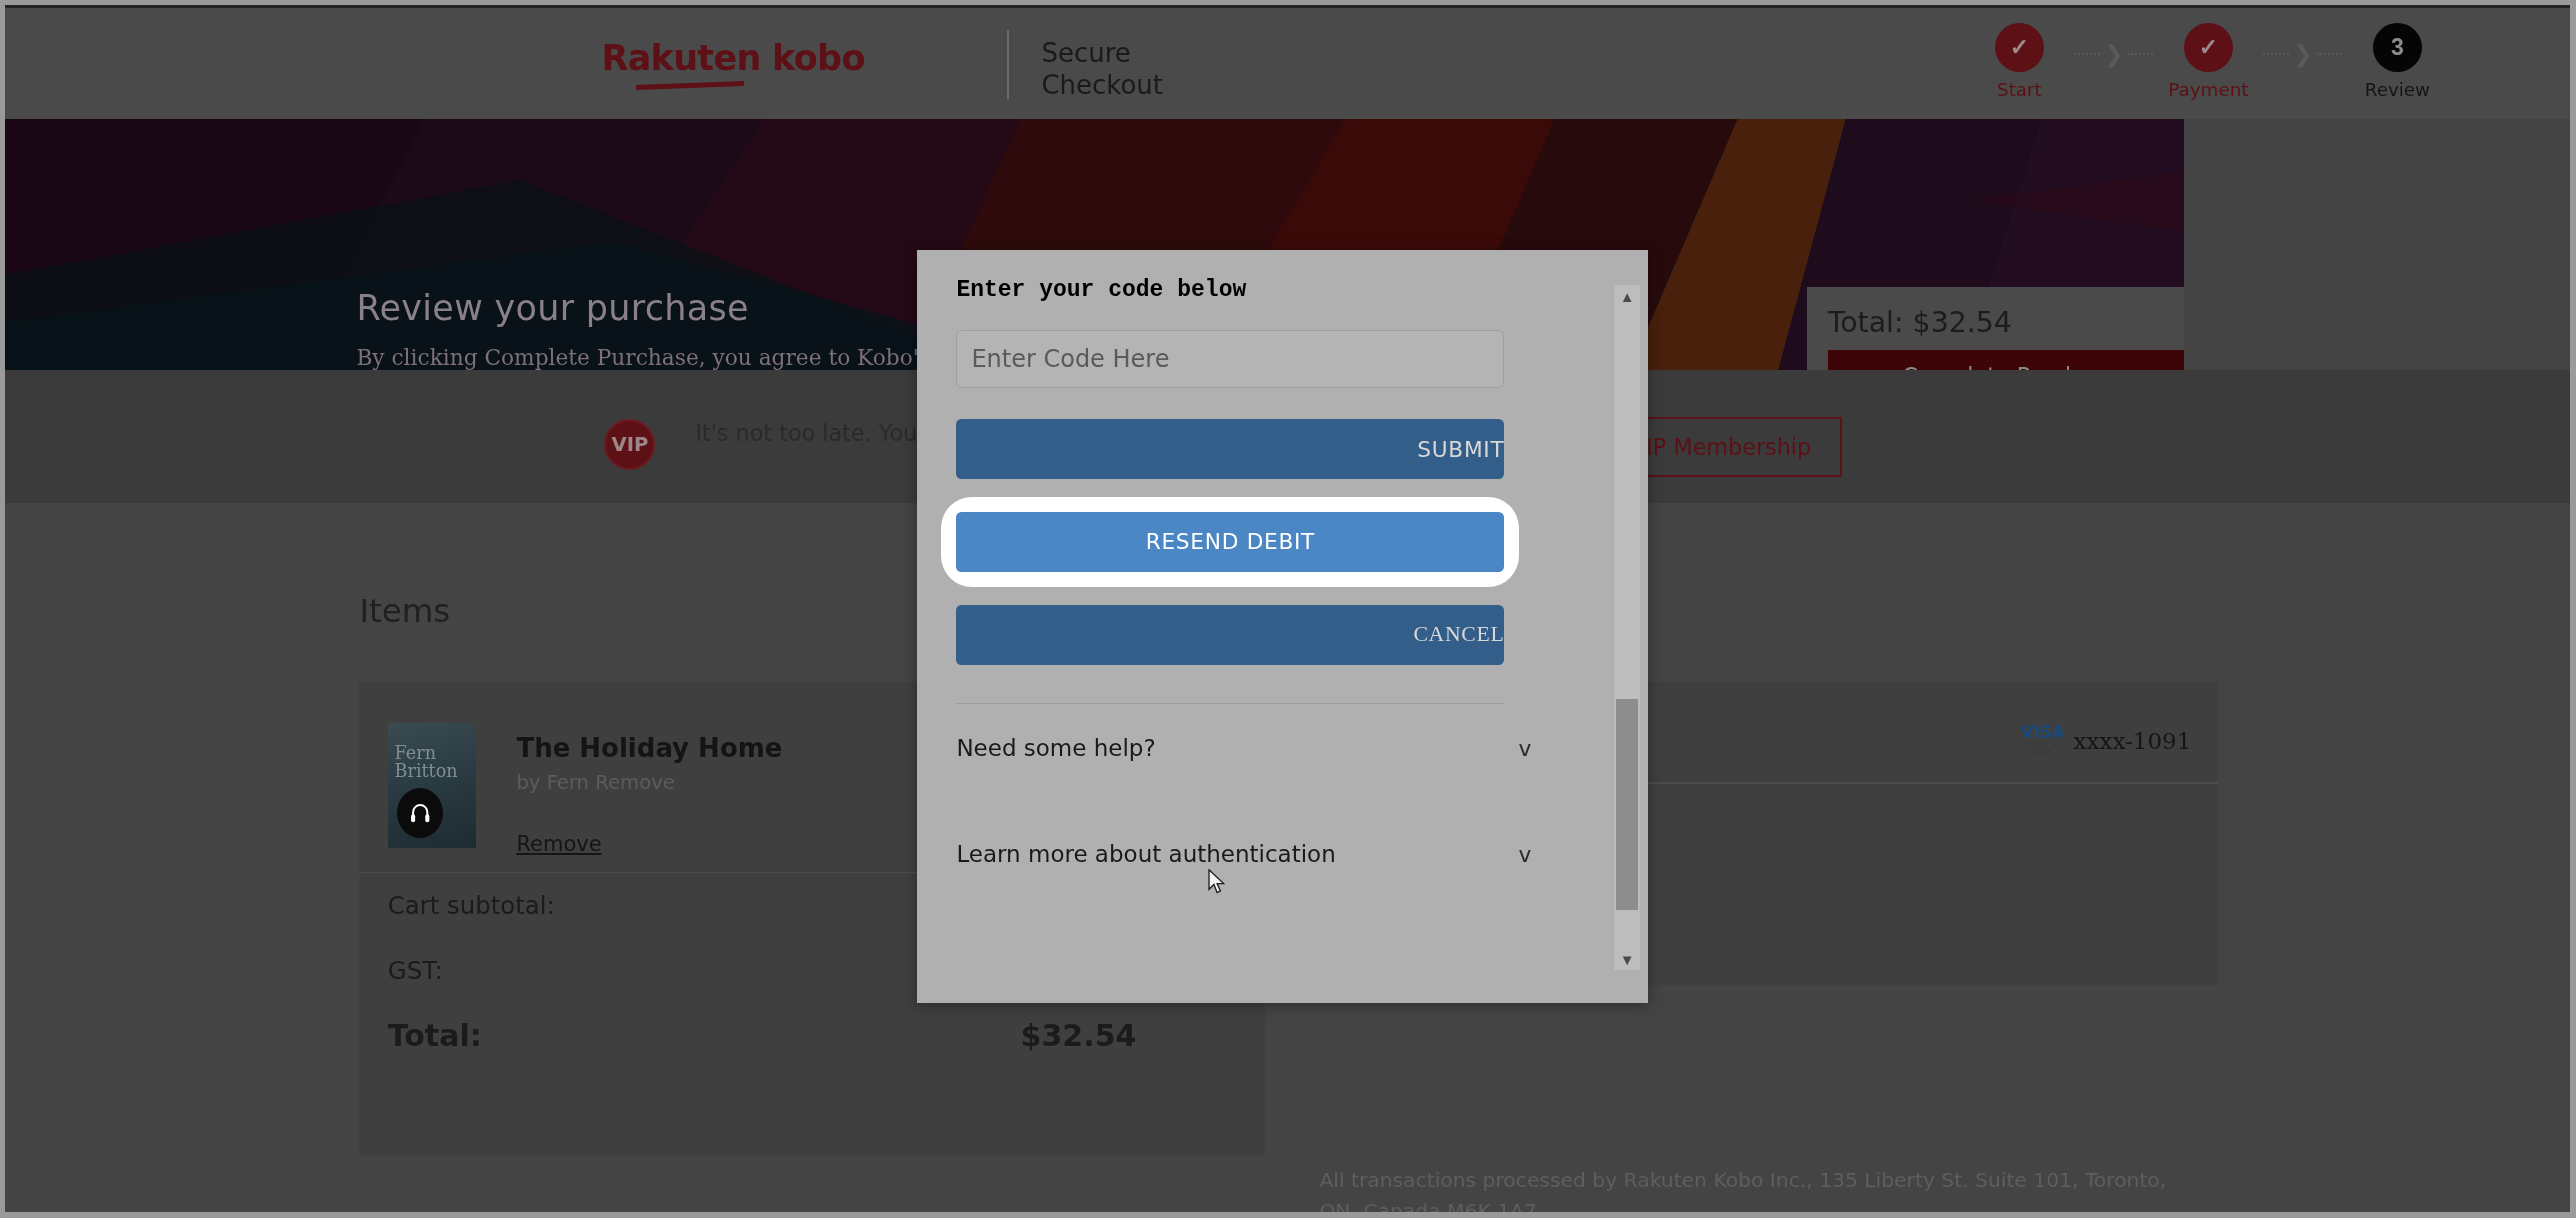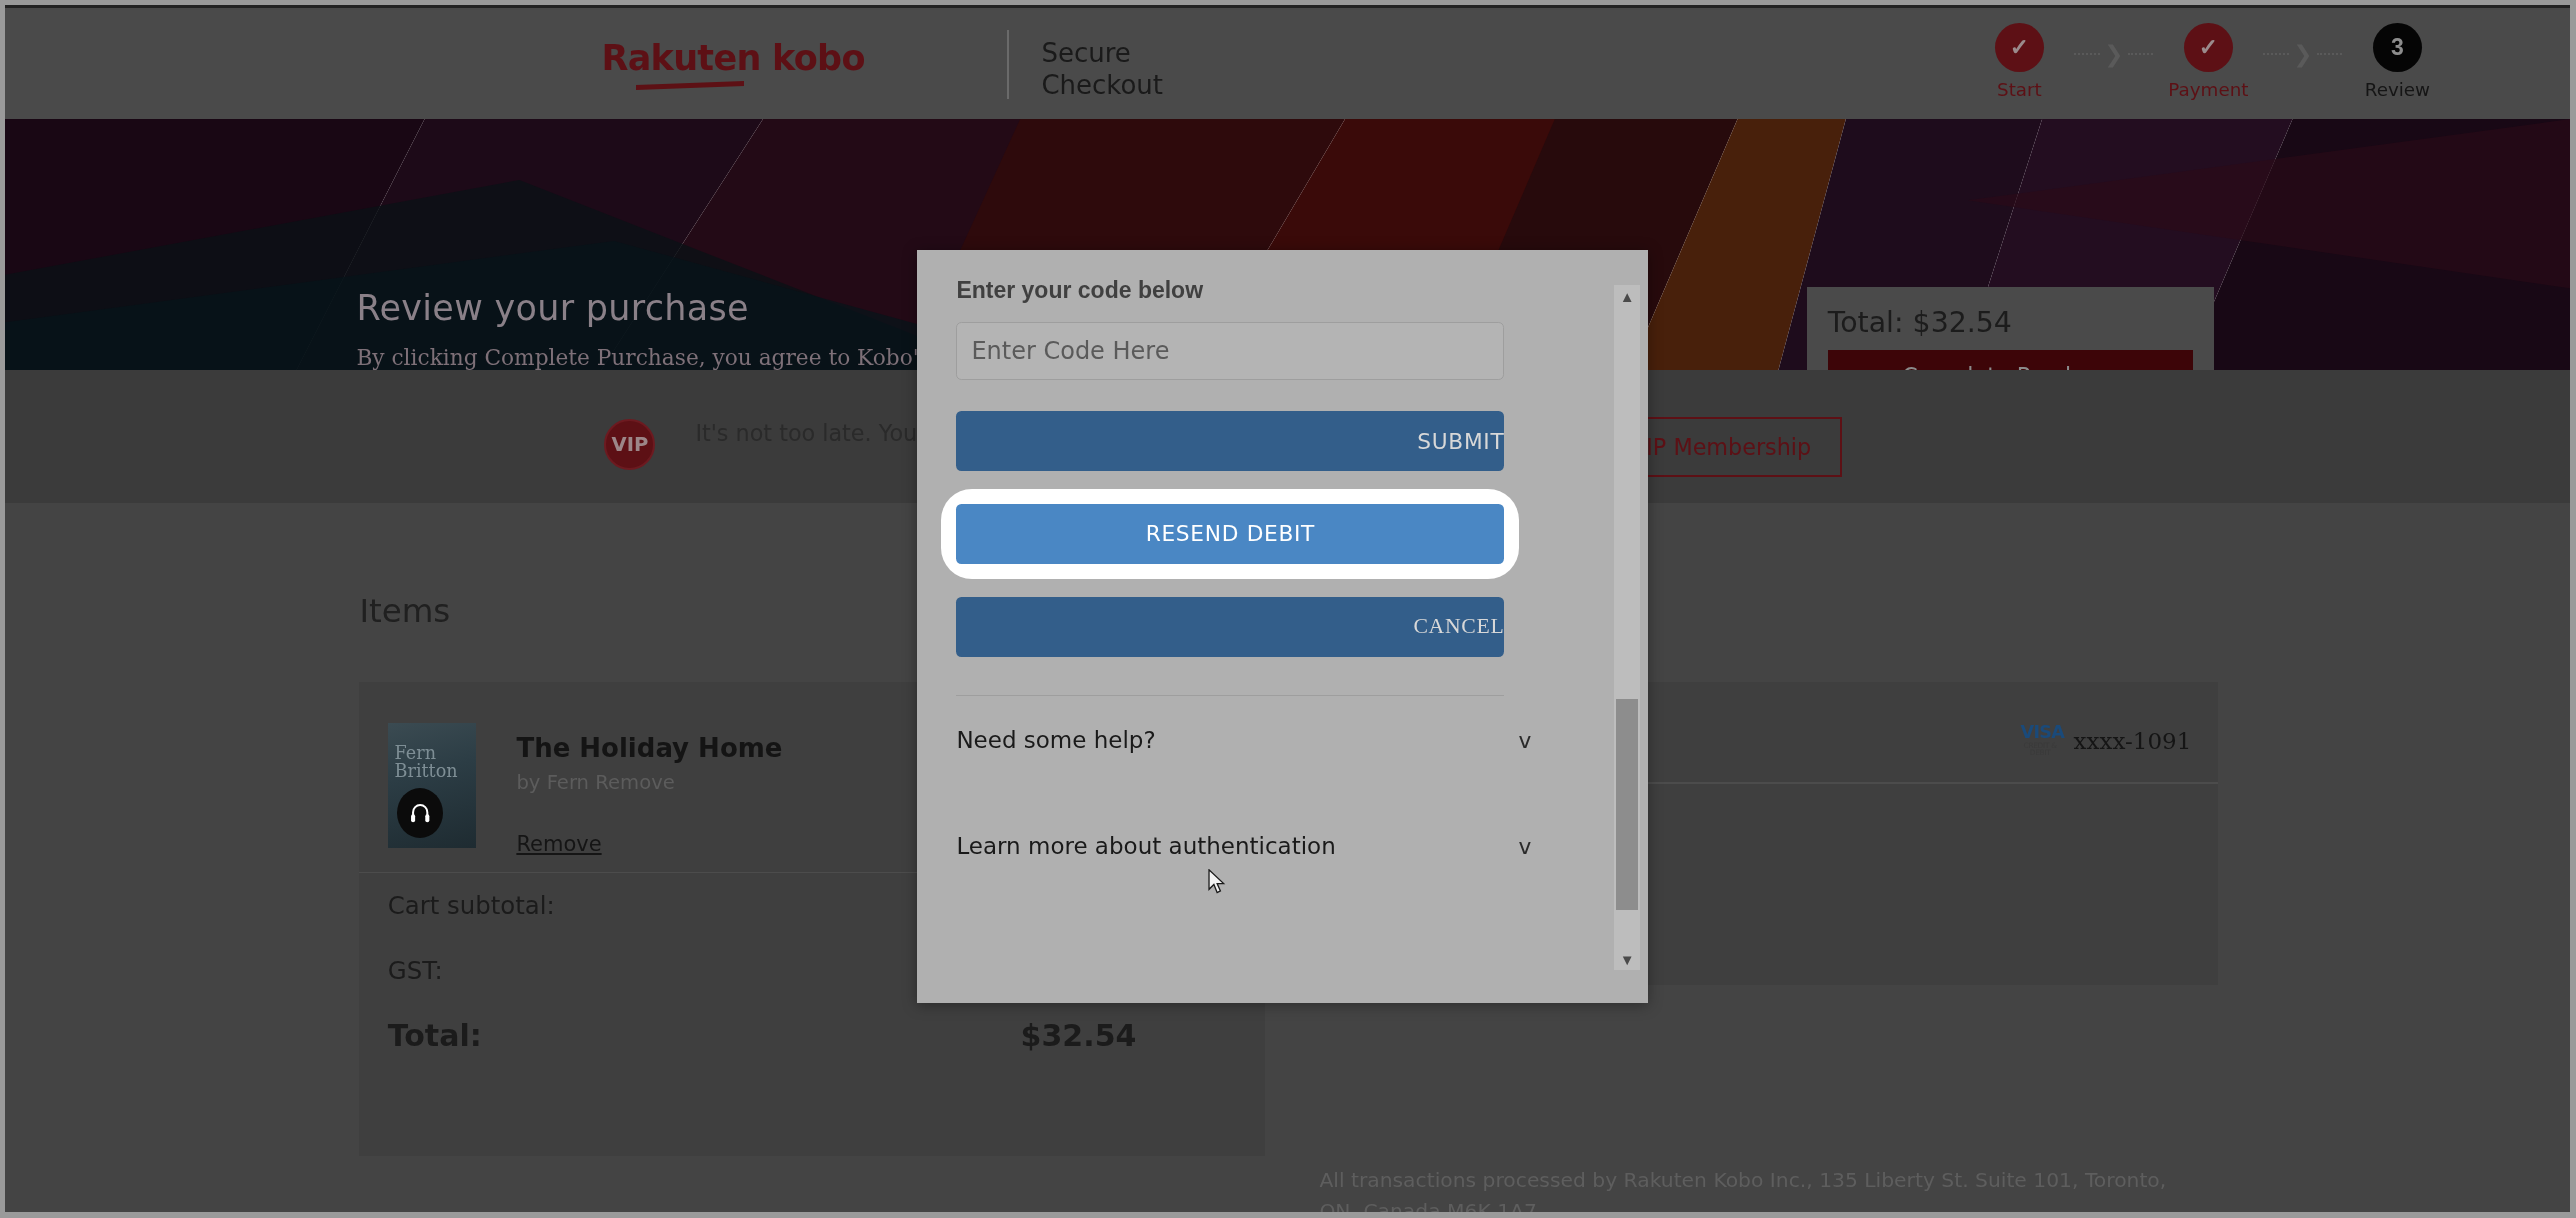--- a/index.html
+++ b/index.html
@@ -75,22 +75,22 @@
     display: flex; align-items: center; justify-content: center;
     color: #5a5a5a; font-size: 23px;
   }
   .dot-line {
     flex: 1; border-top: 2.7px dotted #5a5a5a; margin: 0 4.1px;
   }
 
   
   #hero {
     position: absolute; left: 0; top: 114px;
-    width: 2565px; height: 252px;
-    background: #ffffff;
+    width: 2179px; height: 252px;
+    background: #0f172a;
     overflow: hidden;
   }
   .poly { position: absolute; }
   #hero-title {
     position: absolute; left: 351px; top: 169px;
     font-size: 35px; color: #8a8088; letter-spacing: 0.3px;
     font-family: "DejaVu Sans", sans-serif;
   }
   #hero-sub {
     position: absolute; left: 351px; top: 226px;
@@ -259,23 +259,23 @@
     background: #b0b0b0;
     box-shadow: 0 2px 13.5px rgba(0,0,0,.35);
     z-index: 40;
   }
   #modal-body {
     position: absolute; left: 0; top: 0;
     width: 692px; height: 753px;
     padding: 27px 39px 0 39px;
   }
   #modal-heading {
-    font-size: 23px; font-weight: bold; color: #404040;
-    margin-bottom: 18px;
-    font-family: Liberation Sans, sans-serif;
+    font-size: 23px; font-weight: bold; color: #000000;
+    margin-bottom: 27px;
+    font-family: Liberation Mono, monospace;
   }
   #code-input {
     width: 548px; height: 58px;
     background: #b4b4b4;
     border: 1.4px solid #9e9e9e; border-radius: 5.4px;
     font-size: 24px; color: #0c4a6e;
     padding: 0 14px;
     font-family: "DejaVu Sans", sans-serif;
     outline: none;
   }

